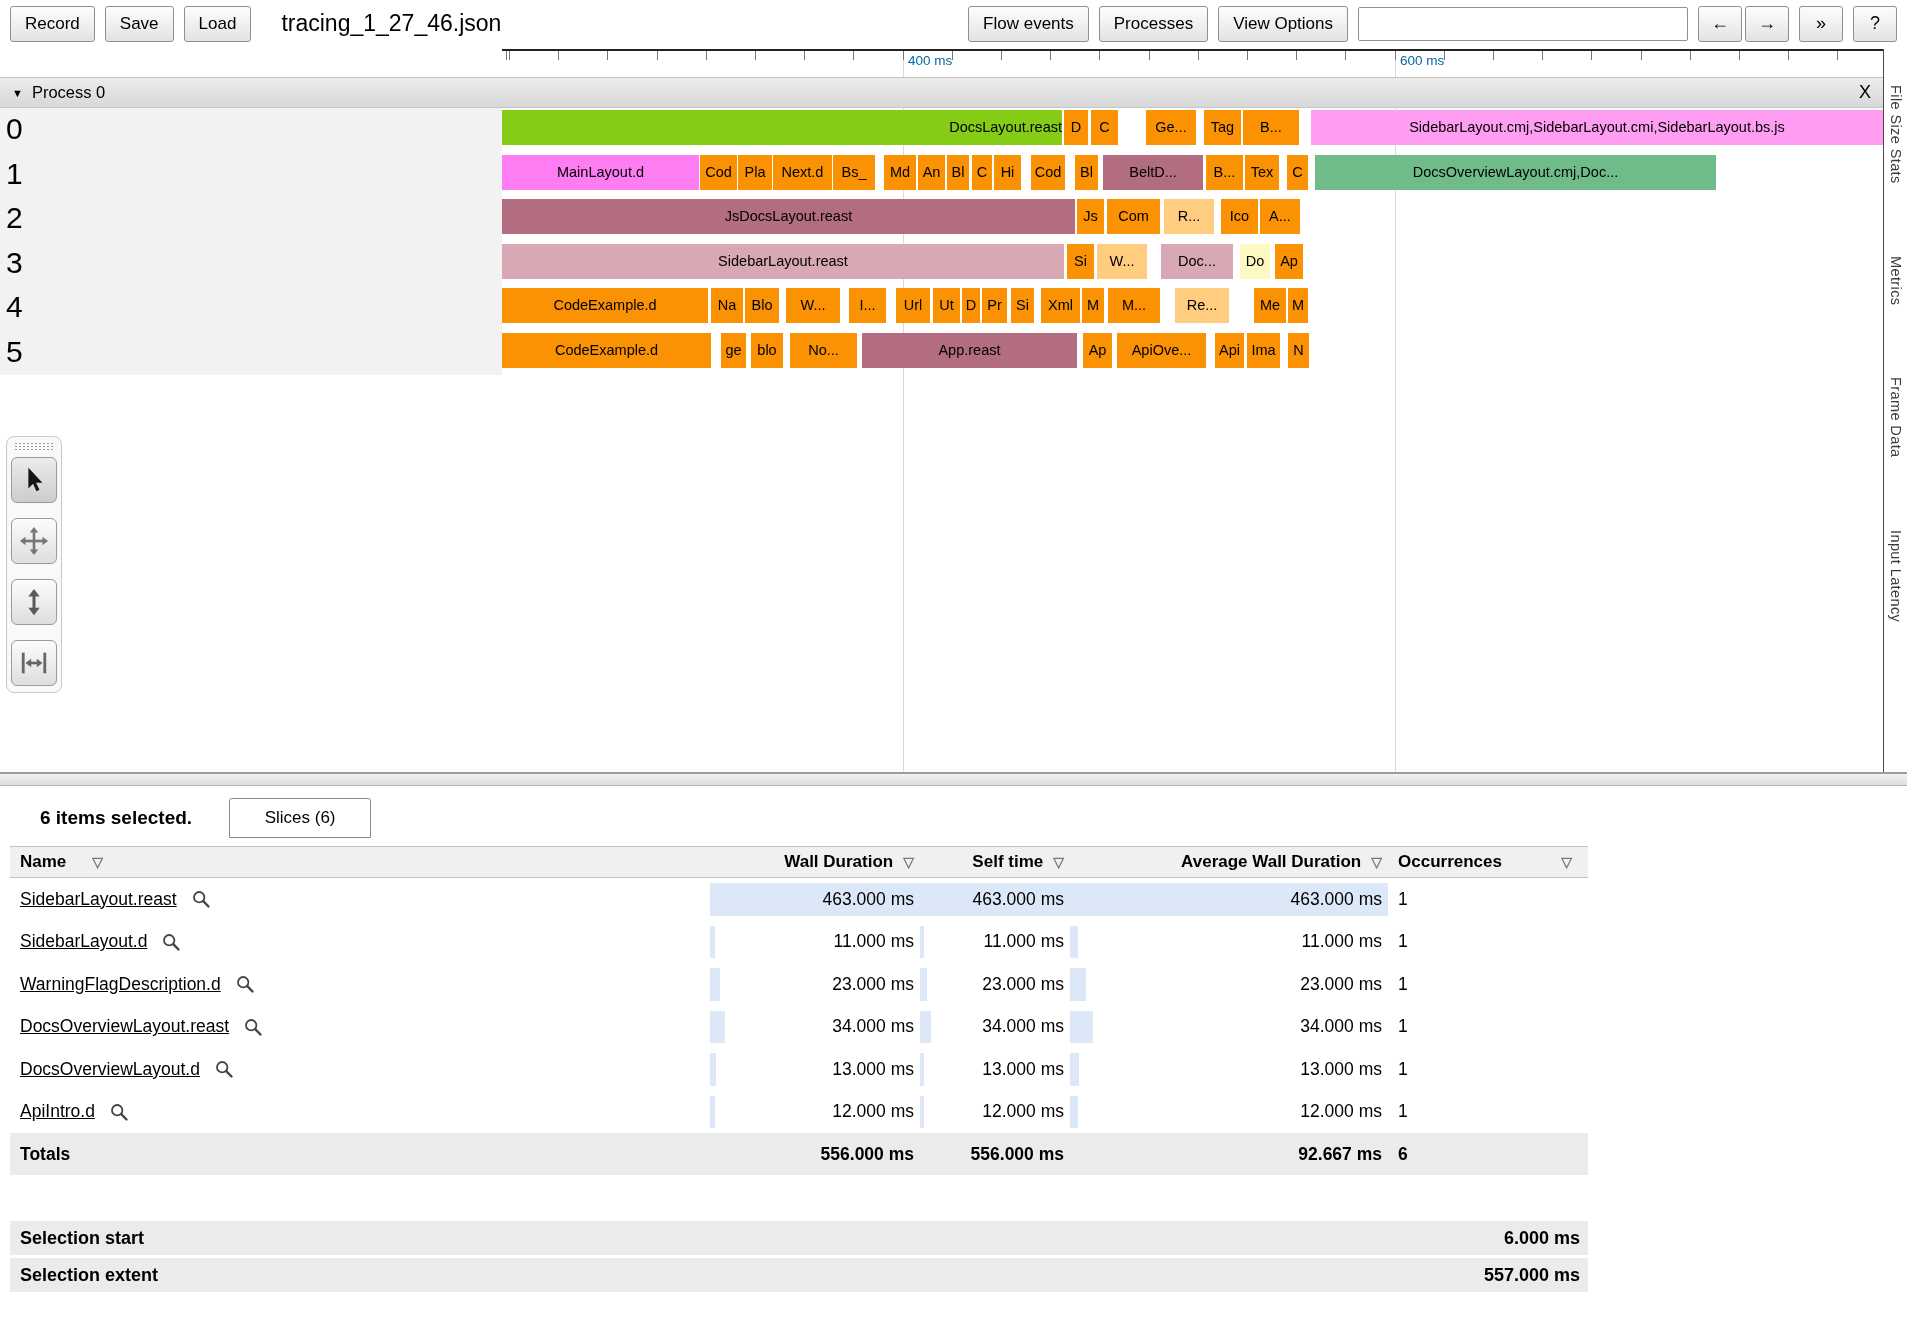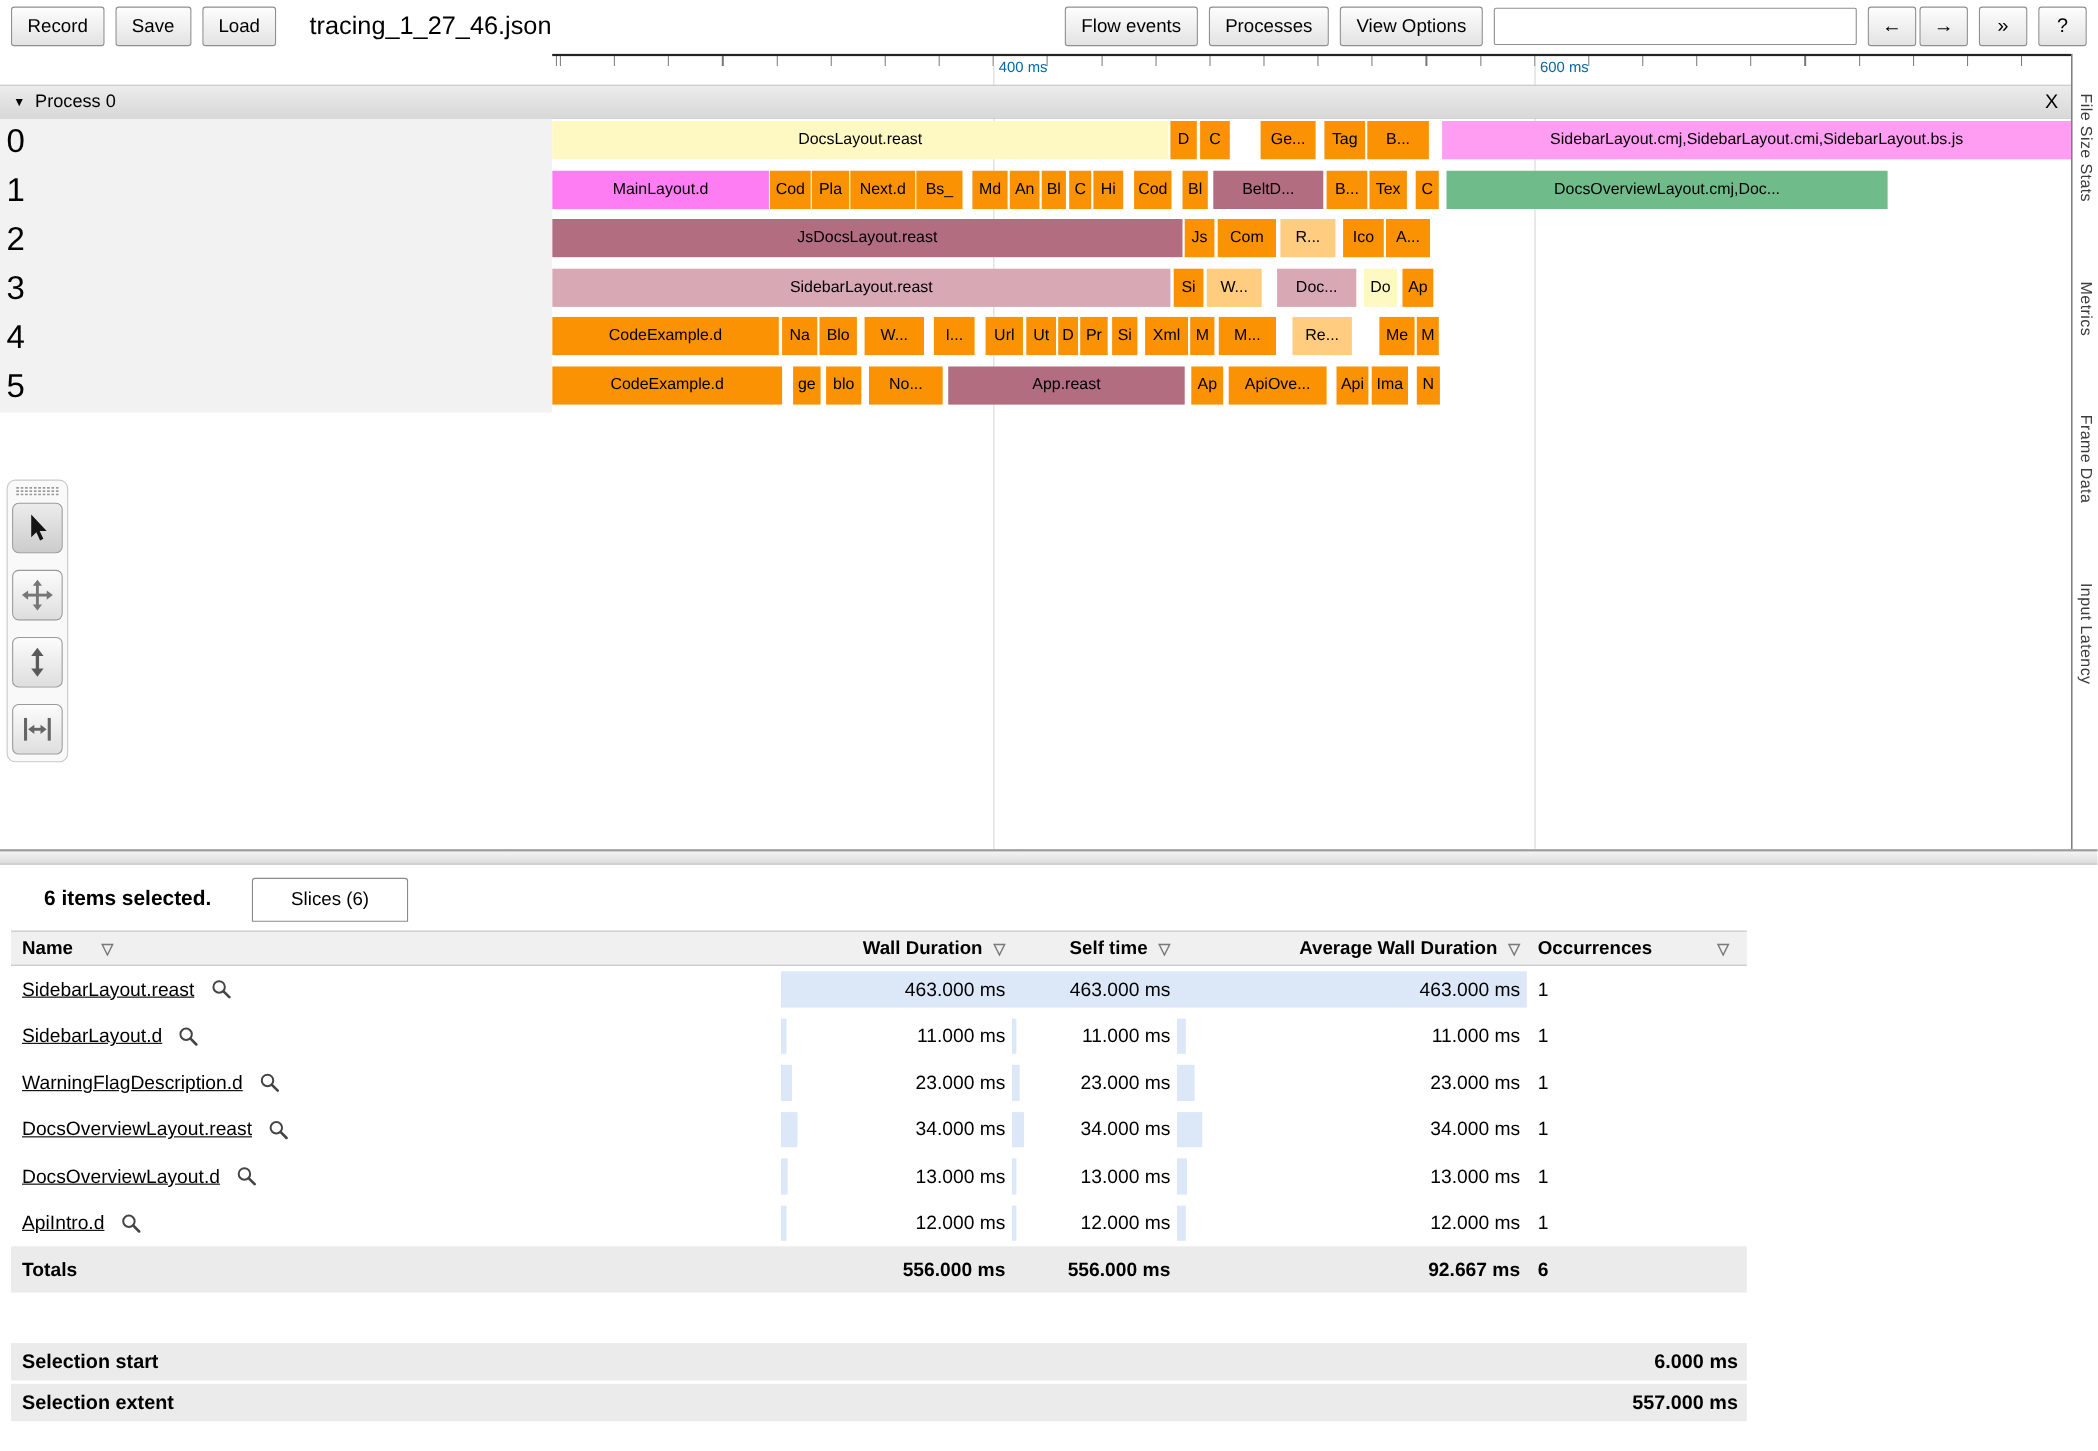--- a/index.html
+++ b/index.html
@@ -132,21 +132,21 @@
   <div class="process-bar">
     <span class="collapse-arrow">▼</span>
     <span>Process 0</span>
     <span class="process-close">X</span>
   </div>
 
   <div class="track-list">
       <div class="track">
         <div class="track-num">0</div>
         <div class="track-lane">
-          <div class="slice" style="left: 0px; width: 560px; background: #fef9c3;">DocsLayout.reast</div>
+          <div class="slice" style="left: 0px; width: 560px; background: #84cc16; text-align: right;">DocsLayout.reast</div>
           <div class="slice" style="left: 562px; width: 24px; background: rgb(251, 146, 4);">D</div>
           <div class="slice" style="left: 589px; width: 27px; background: rgb(251, 146, 4);">C</div>
           <div class="slice" style="left: 644px; width: 50px; background: rgb(251, 146, 4);">Ge...</div>
           <div class="slice" style="left: 702px; width: 37px; background: rgb(251, 146, 4);">Tag</div>
           <div class="slice" style="left: 741px; width: 56px; background: rgb(251, 146, 4);">B...</div>
           <div class="slice" style="left: 809px; width: 572px; background: rgb(255, 157, 243);">SidebarLayout.cmj,SidebarLayout.cmi,SidebarLayout.bs.js</div>
         </div>
       </div>
       <div class="track">
         <div class="track-num">1</div>

